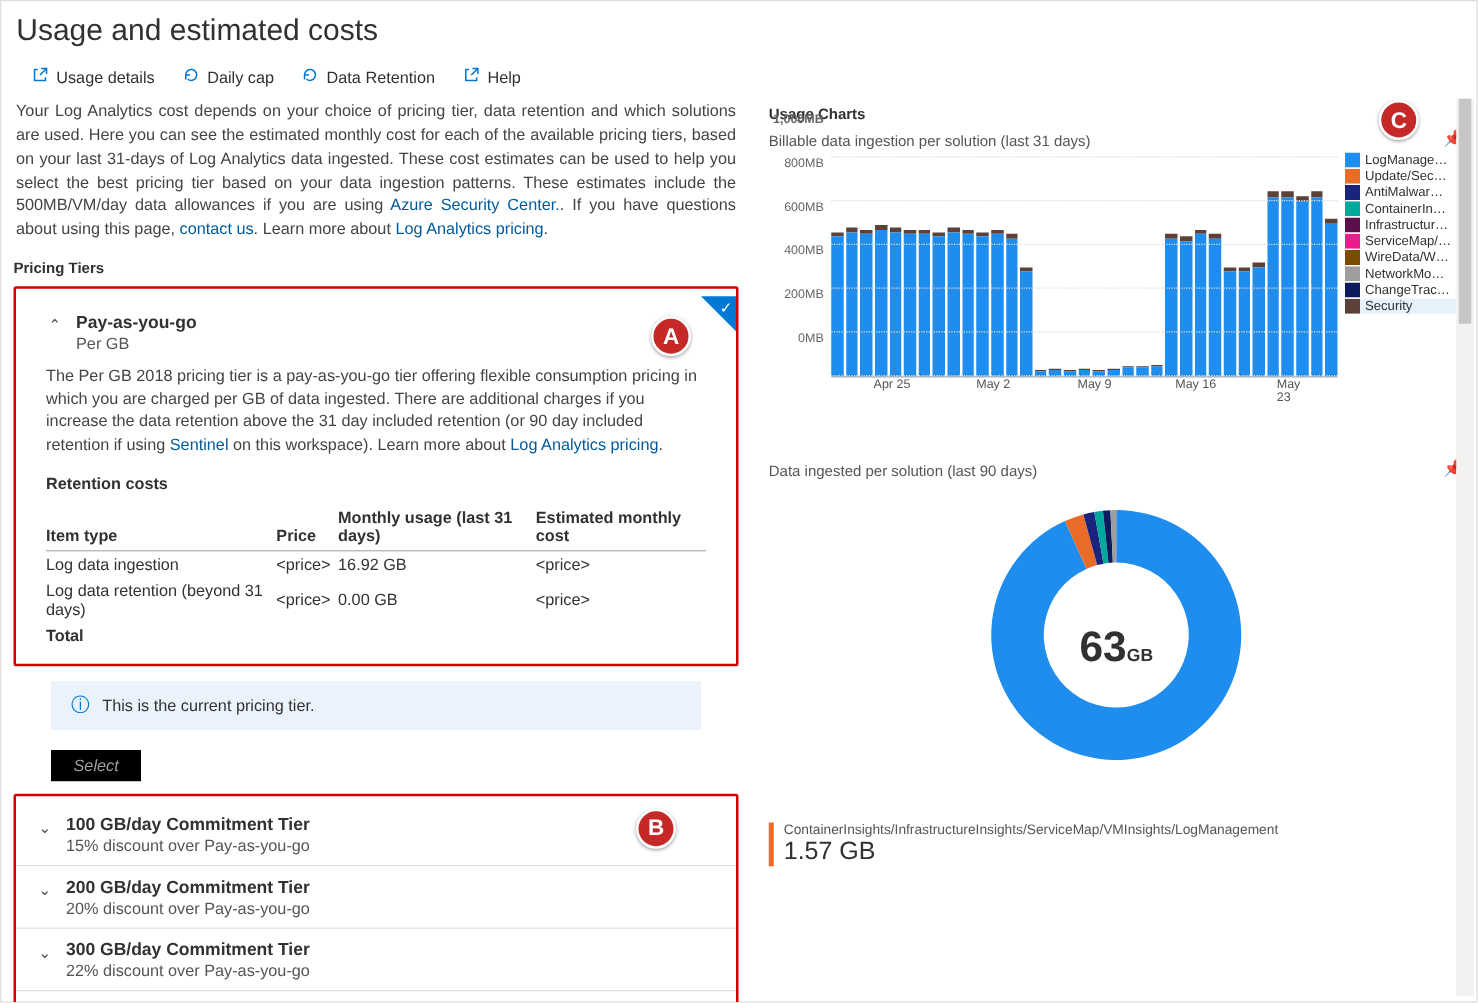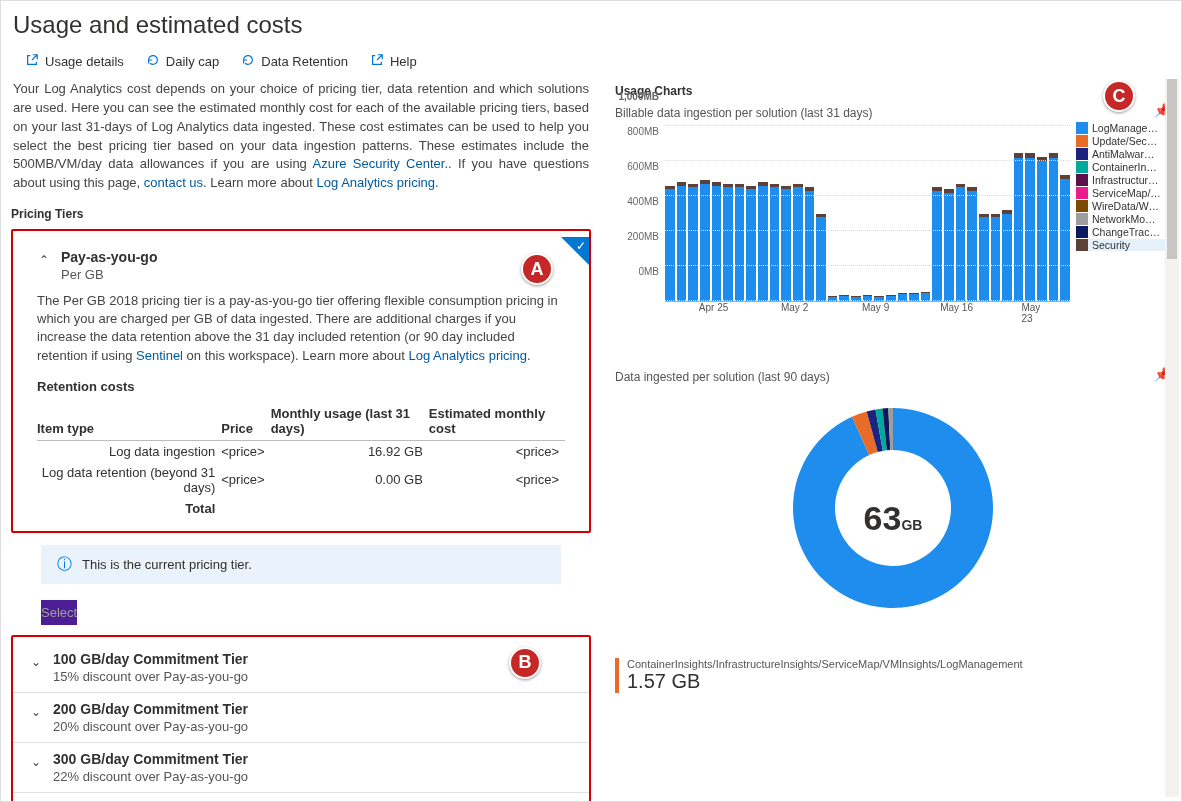--- a/index.html
+++ b/index.html
@@ -21,25 +21,25 @@
   .chev { width:14px; text-align:center; margin-right:10px; margin-top:4px; font-size:12px; color:#444;}
   .tier-title { font-weight:600; font-size:14px;}
   .tier-sub { font-size:13px; color:#555; margin-top:2px;}
   .tier-open { padding: 12px 24px 12px 24px; position:relative;}
   .corner { position:absolute; top:0; right:0; width:0;height:0; border-top:28px solid #0078d4; border-left:28px solid transparent;}
   .corner::after { content:"✓"; position:absolute; top:-26px; right:3px; color:#fff; font-size:12px;}
   .tier-open .body { font-size:13px; color:#444; margin-top:10px; line-height:1.4;}
   .est-head { font-weight:600; margin-top:14px; font-size:13px;}
   table.cost { width:100%; border-collapse:collapse; margin-top:8px; font-size:13px;}
   table.cost th { text-align:left; font-weight:600; border-bottom:1px solid #bbb; padding:4px 6px 4px 0; vertical-align:bottom;}
-  table.cost td { padding:3px 6px 3px 0;text-align:right;}
+  table.cost td { padding:3px 6px 3px 0;}
   table.cost tr.total td { font-weight:700;}
   .info-banner { background:#eaf3fb; padding:10px 16px; margin:10px 30px; display:flex; align-items:center; gap:10px; font-size:13px;}
   .info-icon { color:#0078d4; font-size:15px;}
-  .select-btn { background:#4c1d95; color:#a19f9d; border:none; padding:5px 0; margin:6px 30px 10px; font-size:13px; cursor:default;}
+  .select-btn { background:#000000; color:#a19f9d; border:none; padding:5px 18px; margin:6px 30px 10px; font-size:13px; cursor:default;font-style:italic;}
   .marker { position:absolute; width:32px; height:32px; border-radius:50%; background:#c62828; color:#fff; font-weight:600; font-size:18px; display:flex; align-items:center; justify-content:center; border:2px solid #fff; box-shadow:0 1px 3px rgba(0,0,0,.4);}
   .chart-title { font-size:12px; font-weight:700; margin-top:4px;}
   .chart-sub { font-size:12px; color:#555; margin-top:8px;}
   .bar-chart-wrap { display:flex; margin-top:2px;}
   .bar-chart { position:relative; flex:1; height:200px;}
   .y-axis { position:absolute; left:0; top:0; bottom:20px; width:48px;}
   .y-tick { position:absolute; right:4px; font-size:10px; color:#666; transform:translateY(-50%);}
   .plot { position:absolute; left:50px; right:0; top:5px; bottom:20px; border-bottom:1px solid #aaa;}
   .grid { position:absolute; left:0; right:0; border-top:1px dotted #ddd;}
   .bars { position:absolute; left:0; right:0; bottom:0; top:0; display:flex; align-items:flex-end; gap:2px;}

